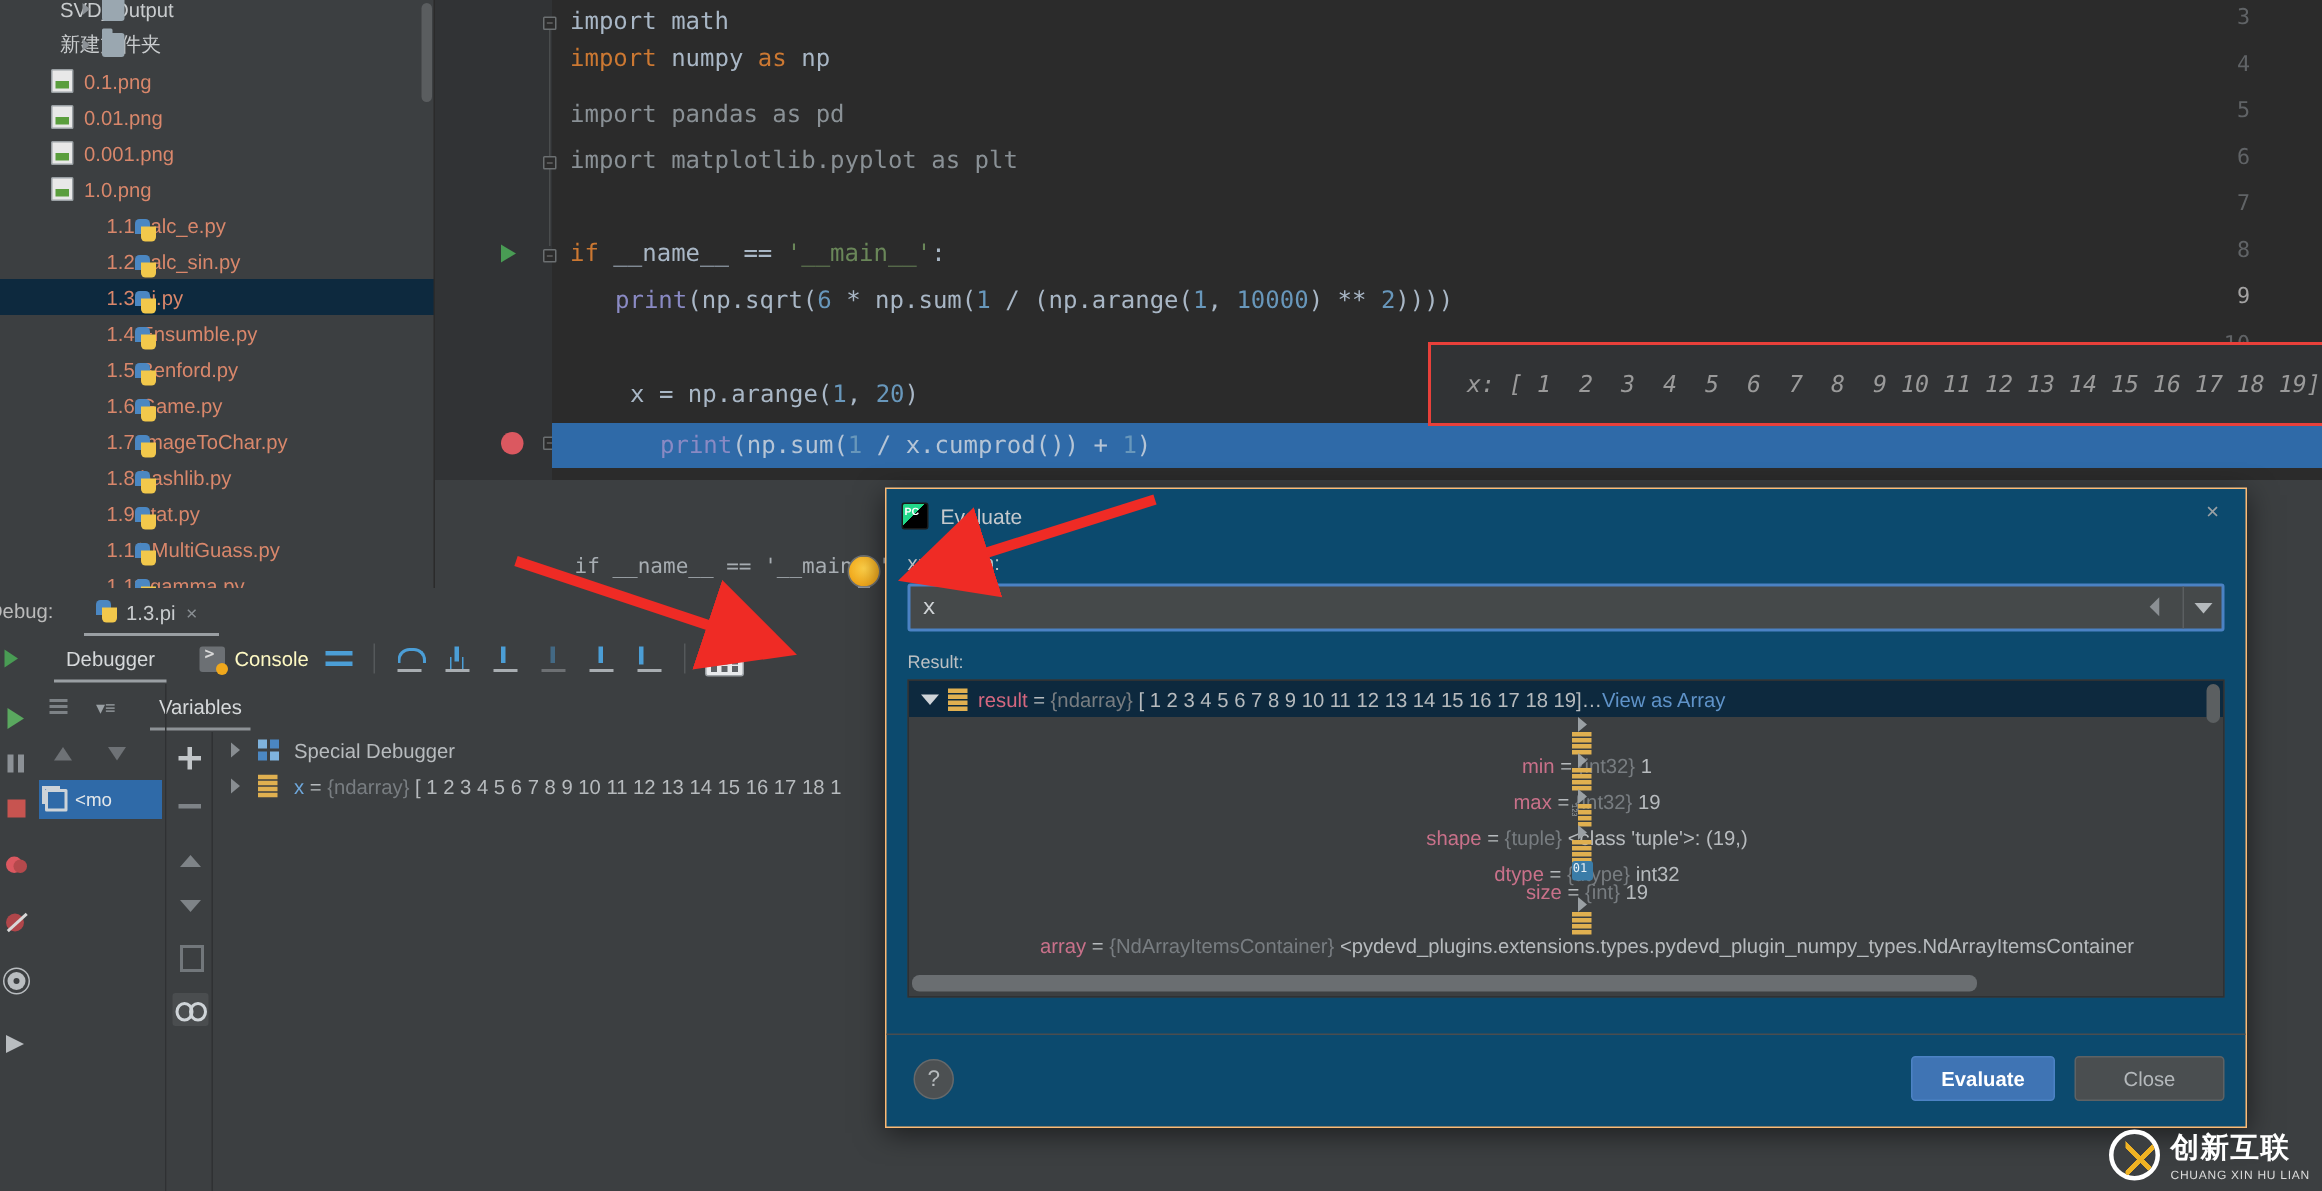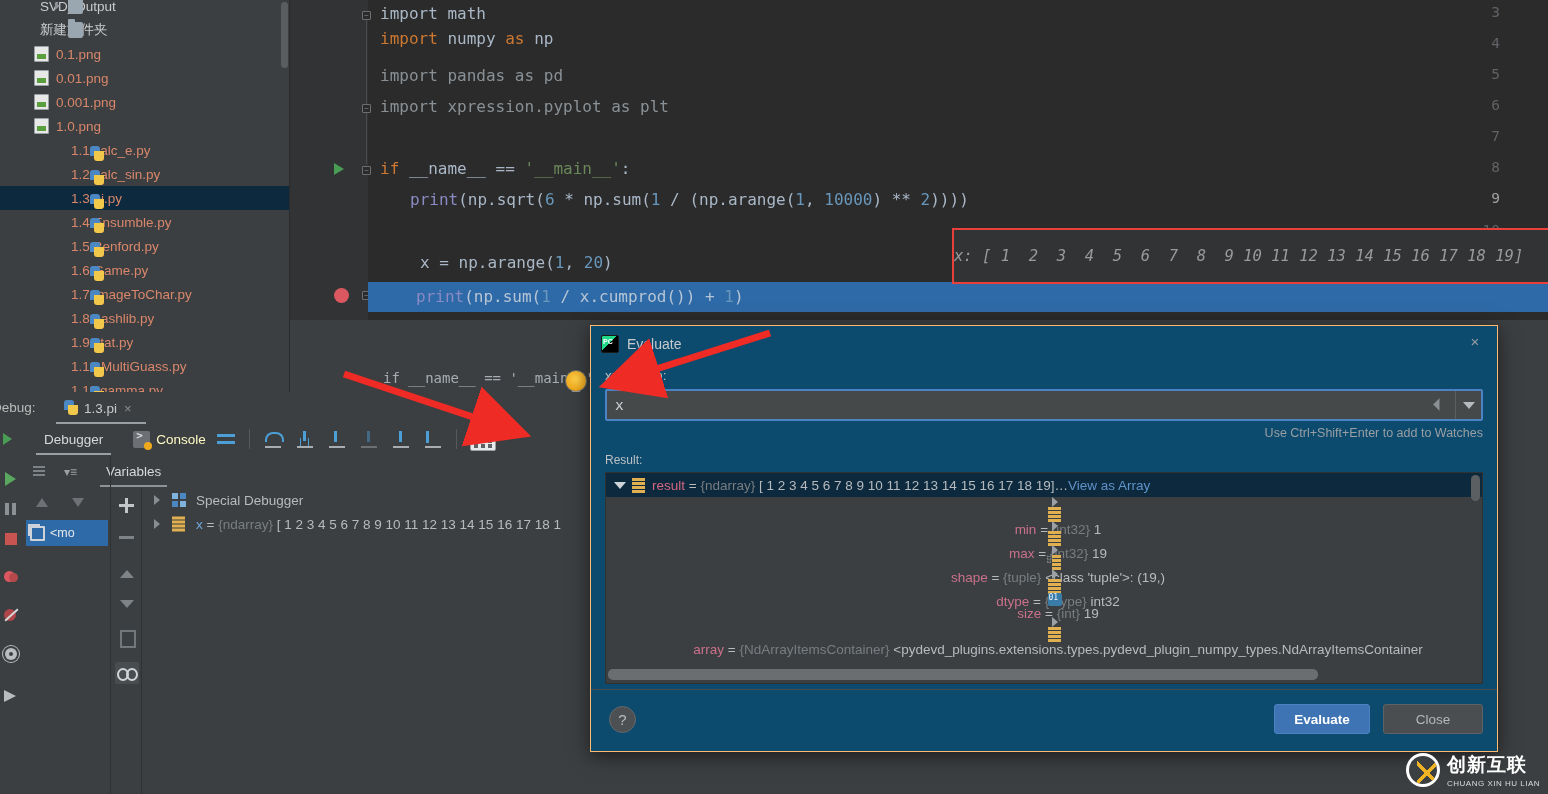--- a/index.html
+++ b/index.html
@@ -86,36 +86,36 @@
   }
   #breakpoint {
     position:absolute; left: 44px; top: 288px; width: 15px; height: 15px;
     background:#db5860; border-radius: 50%;
   }
   .code-line {
     position:absolute; left: 90px; font-size: 16px; white-space: pre;
     font-family: "DejaVu Sans Mono", monospace; color: #a9b7c6;
   }
   .code-line.exec {
-    left: 78px; width: 1180px; background: #2f6aa8; padding-left: 0; height: 30px;
+    left: 78px; width: 1180px; background: #2f6aa8; padding-left: 24px; height: 30px;
     line-height: 30px; color:#b6c5d6;
   }
   .kw { color:#cc7832; }
   .str { color:#6a8759; }
   .num { color:#6897bb; }
   .fn  { color:#8a8ac4; }
   .pln { color:#a9b7c6; }
   .dim { color:#8a9196; }
   #inline-hint {
     position:absolute; left: 662px; top: 228px; width: 818px; height: 56px;
     border: 2px solid #e8403a; background:#313335; display:flex; align-items:center;
   }
   #inline-hint-text {
     font-family:"DejaVu Sans Mono", monospace; font-style: italic;
-    font-size: 15.5px; color: #9a9a9a; white-space: pre;
+    font-size: 15.5px; color: #9a9a9a; padding-left: 24px; white-space: pre;
   }
   #editor-bottom-strip {
     position:absolute; left:290px; top: 320px; width: 1258px; height: 72px; background:#3c3f41;
   }
   #breadcrumb {
     position:absolute; left: 383px; top: 370px; font-size:14px; color:#a7adb2;
     font-family:"DejaVu Sans Mono", monospace; white-space:nowrap;
   }
   #lightbulb {
     position:absolute; left: 565px; top: 370px; width: 22px; height: 22px;
@@ -668,21 +668,21 @@
         <div class="ln" style="top: 159px;">8</div>
         <div class="ln cur" style="top: 190px;">9</div>
         <div class="ln" style="top: 222px;">10</div>
         <div class="ln" style="top: 253px;">11</div>
         <div class="ln cur" style="top: 284px;">12</div>
       </div>
 
     <div class="code-line" style="top:4px;"><span class="pln">import math</span></div>
     <div class="code-line" style="top:29px;"><span class="kw">import</span><span class="pln"> numpy </span><span class="kw">as</span><span class="pln"> np</span></div>
     <div class="code-line dim" style="top:66px;"><span>import pandas as pd</span></div>
-    <div class="code-line dim" style="top:97px;"><span>import xpression.pyplot as plt</span></div>
+    <div class="code-line dim" style="top:97px;"><span>import matplotlib.pyplot as plt</span></div>
     <div class="code-line" style="top:159px;"><span class="kw">if</span><span class="pln"> __name__ </span><span class="pln">== </span><span class="str">'__main__'</span><span class="pln">:</span></div>
     <div class="code-line" style="top:190px; left:120px;"><span class="fn">print</span><span class="pln">(np.sqrt(</span><span class="num">6</span><span class="pln"> * np.sum(</span><span class="num">1</span><span class="pln"> / (np.arange(</span><span class="num">1</span><span class="pln">, </span><span class="num">10000</span><span class="pln">) ** </span><span class="num">2</span><span class="pln">))))</span></div>
     <div class="code-line" style="top:253px; left:130px;"><span class="pln">x = np.arange(</span><span class="num">1</span><span class="pln">, </span><span class="num">20</span><span class="pln">)</span></div>
 
     <div class="code-line exec" style="top:282px;"><span style="padding-left:48px;"><span class="fn">print</span><span>(np.sum(</span><span class="num">1</span><span> / x.cumprod()) + </span><span class="num">1</span><span>)</span></span></div>
 
     <div id="inline-hint">
       <span id="inline-hint-text">x: [ 1  2  3  4  5  6  7  8  9 10 11 12 13 14 15 16 17 18 19]</span>
     </div>
   </div>
@@ -784,21 +784,20 @@
 
     <div id="dlg-body">
       <div id="lbl-expression">xpression:</div>
 
       <div id="expr-input-wrap">
         <input id="expr-input" type="text" value="x" style="">
         <span id="expr-expand"></span>
         <span id="expr-dropdown"></span>
       </div>
 
-      <div id="hint-watches">Use Ctrl+Shift+Enter to add to Watches</div>
       <div id="lbl-result">Result:</div>
 
       <div id="result-box">
         <div id="result-rows">
             <div class="res-row root">
               <span class="res-tw open"></span>
               <span class="res-ico"></span>
               <span><span class="rname root">result</span> = <span class="rtype">{ndarray}</span> <span class="rval">[ 1  2  3  4  5  6  7  8  9 10 11 12 13 14 15 16 17 18 19]…</span><span class="rlink">View as Array</span></span>
             </div>
             <div class="res-row child">

